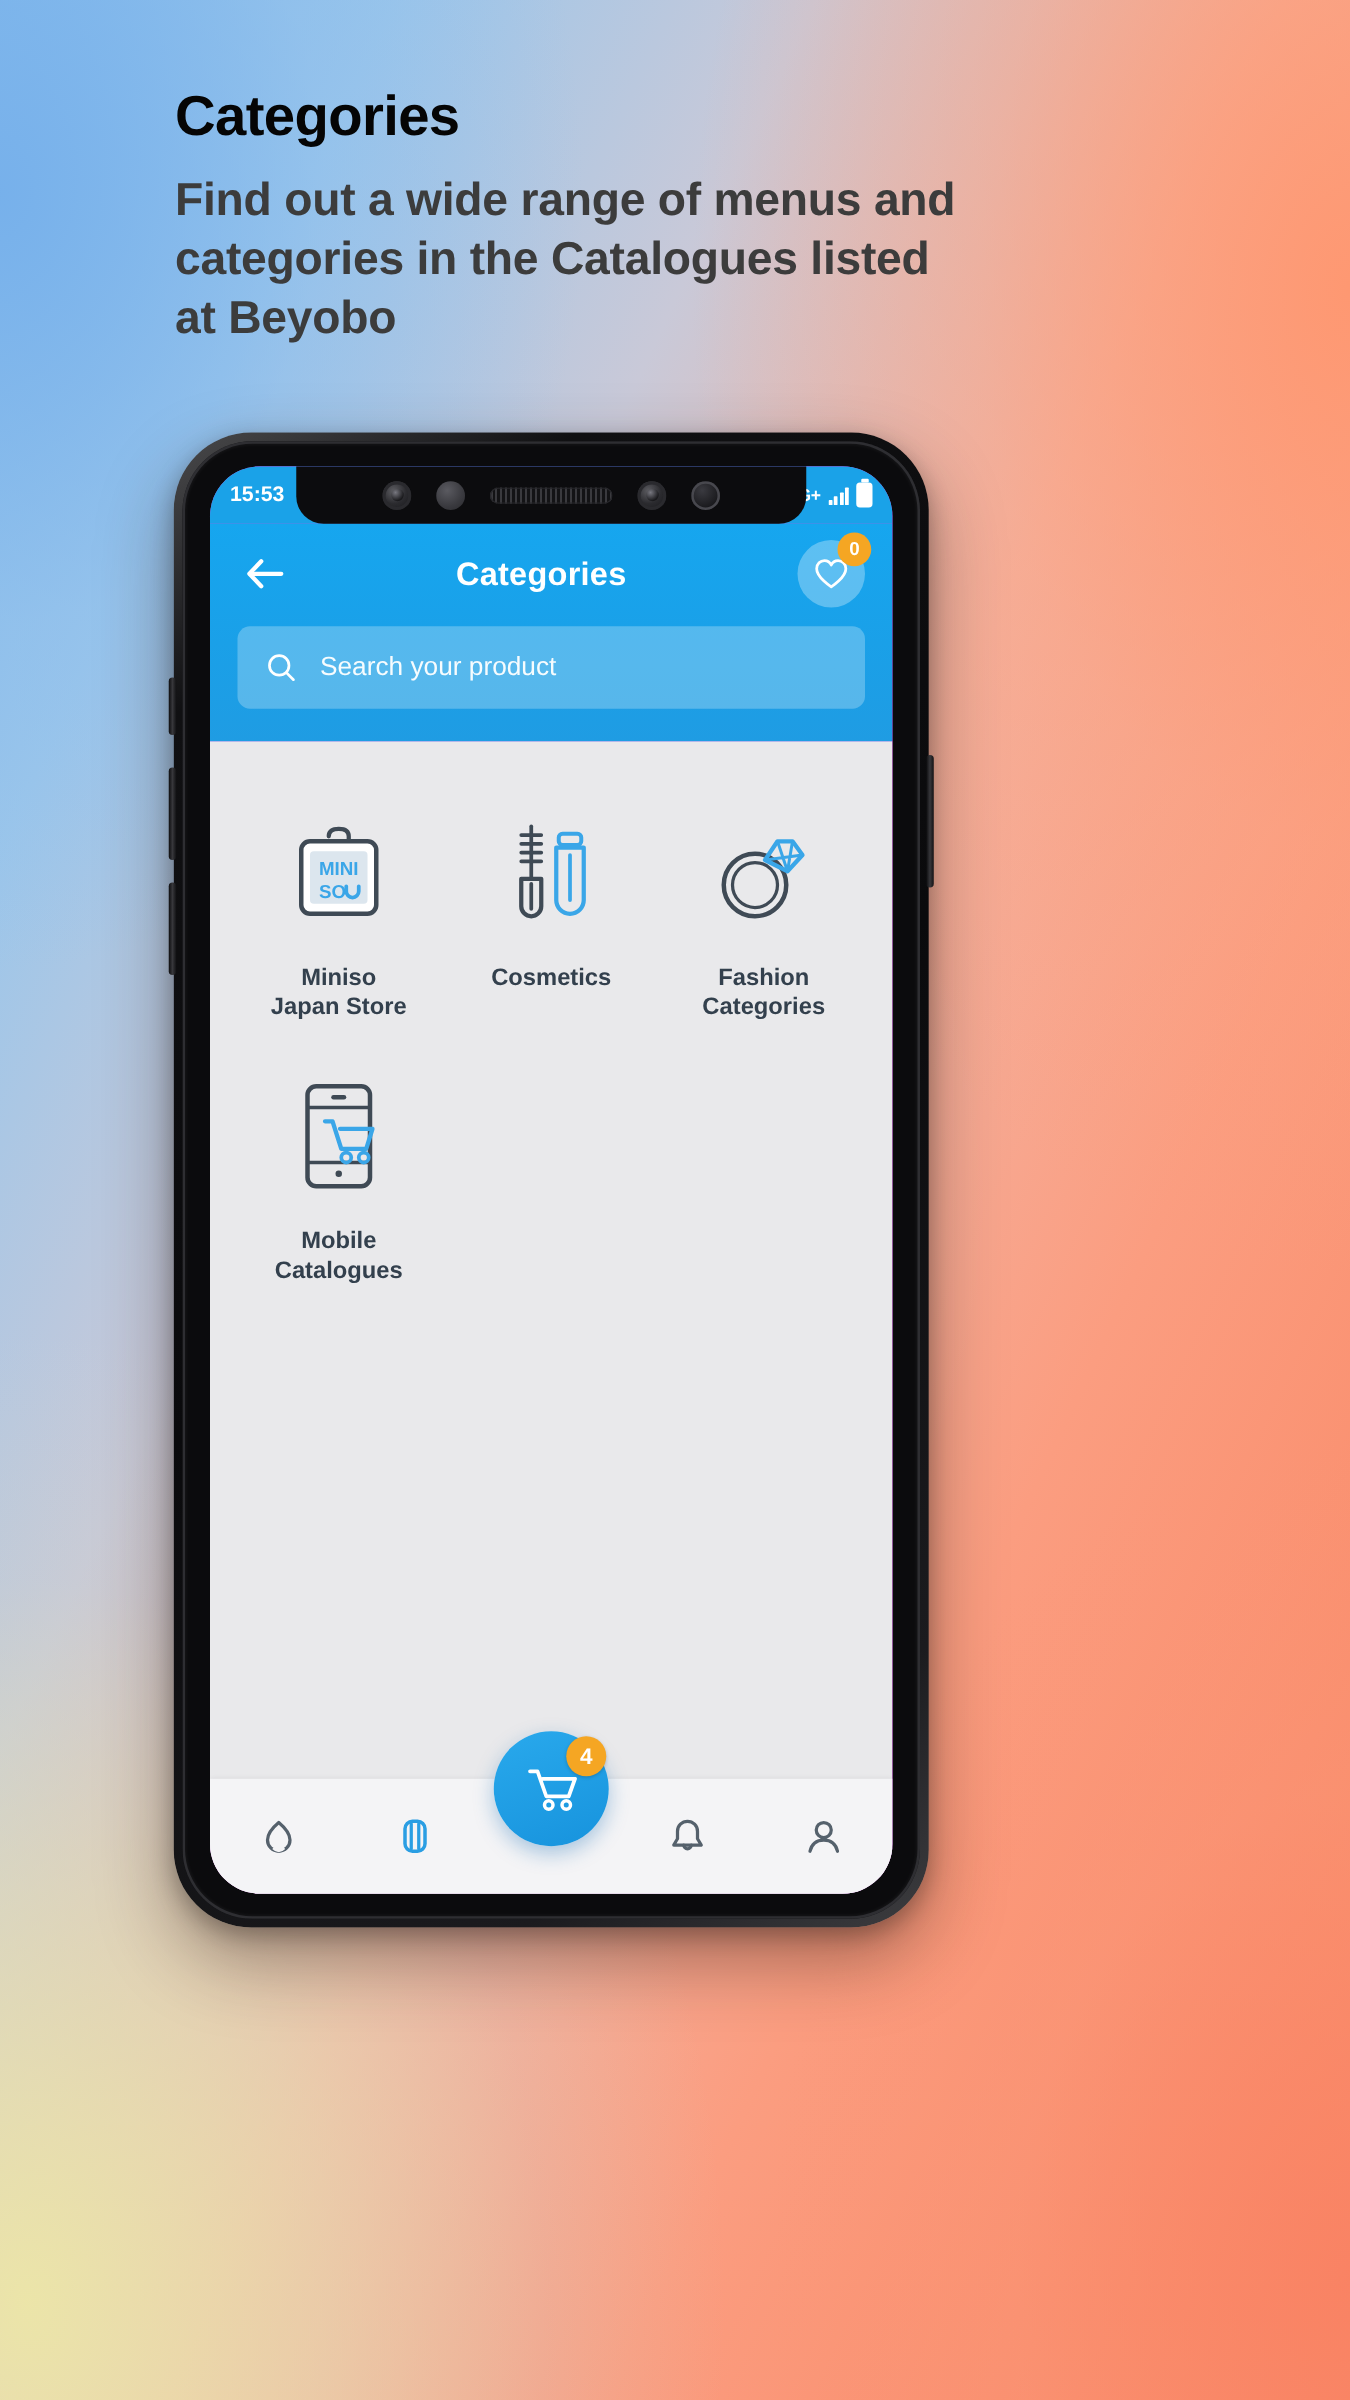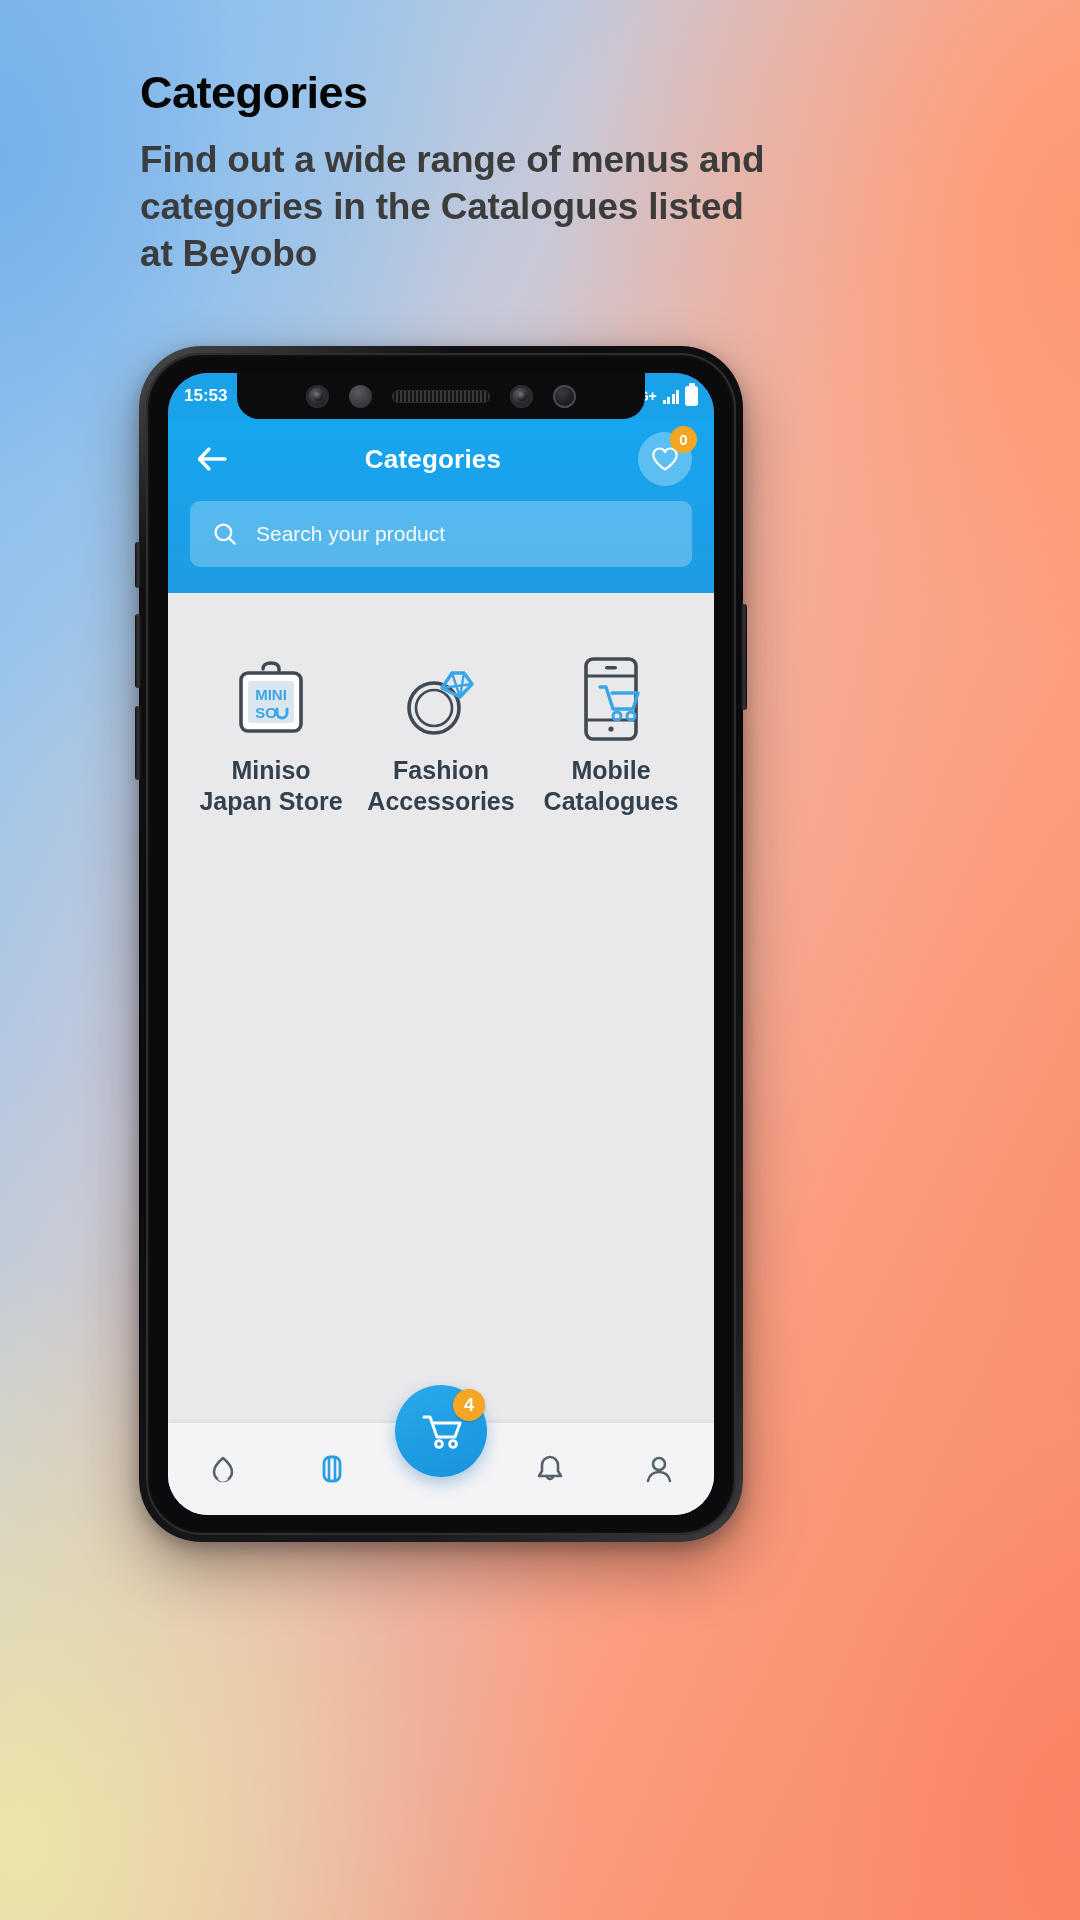--- a/index.html
+++ b/index.html
@@ -185,22 +185,22 @@
   #category-grid {
     display: grid; grid-template-columns: repeat(3, 1fr);
     row-gap: 46px;
   }
   .cat-item {
     display: flex; flex-direction: column; align-items: center;
     cursor: pointer;
   }
   .cat-icon { height: 92px; display:flex; align-items:center; justify-content:center; }
   .cat-label {
-    margin-top: 10px; text-align: center;
-    font-size: 25px; font-weight: bold; color: #33404d;
+    margin-top: 26px; text-align: center;
+    font-size: 19px; font-weight: bold; color: #33404d;
     line-height: 1.22; white-space: pre-line;
   }
 
   
   #bottom-nav {
     position: absolute; left: 0; right: 0; bottom: 0;
     height: 92px; background: #f4f4f6;
     display: flex; align-items: center;
     box-shadow: 0 -1px 4px rgba(0,0,0,0.07);
     z-index: 20;
@@ -334,32 +334,46 @@
                 <rect x="17" y="25" width="46" height="42" rx="3" fill="#dce6ee"></rect>
                 <text x="40" y="44" text-anchor="middle" fill="#3aa6e8" font-family="Liberation Sans, sans-serif" font-size="15" font-weight="bold">MINI</text>
                 <text x="35" y="62" text-anchor="middle" fill="#3aa6e8" font-family="Liberation Sans, sans-serif" font-size="15" font-weight="bold">SO</text>
                 <path d="M46 53 v4 a5 5 0 0 0 10 0 v-4" fill="none" stroke="#3aa6e8" stroke-width="3" stroke-linecap="round"></path>
               </svg>
             </div>
             <div class="cat-label">Miniso
 Japan Store</div>
           </div>
 
+          <div class="cat-item">
+            <div class="cat-icon">
+              <svg width="82" height="88" viewBox="0 0 82 88">
+                <path d="M25 6 v40" stroke="#3f4a55" stroke-width="3" stroke-linecap="round"></path>
+                <path d="M17 13 H33 M17 20 H33 M17 27 H33 M17 34 H33" stroke="#3f4a55" stroke-width="3" stroke-linecap="round"></path>
+                <path d="M17 48 h16 v22 a8 8 0 0 1 -16 0 z" fill="none" stroke="#3f4a55" stroke-width="3.4" stroke-linejoin="round"></path>
+                <path d="M25 52 v20" stroke="#3f4a55" stroke-width="3" stroke-linecap="round"></path>
+                <rect x="47" y="12" width="18" height="9" rx="3" fill="none" stroke="#3aa6e8" stroke-width="3.2"></rect>
+                <path d="M45 23 h22 v42 a11 11 0 0 1 -22 0 z" fill="none" stroke="#3aa6e8" stroke-width="3.4" stroke-linejoin="round"></path>
+                <path d="M56 29 v36" stroke="#3aa6e8" stroke-width="3" stroke-linecap="round"></path>
+              </svg>
+            </div>
+            <div class="cat-label">Cosmetics</div>
+          </div>
 
           <div class="cat-item">
             <div class="cat-icon">
               <svg width="86" height="86" viewBox="0 0 86 86">
                 <circle cx="36" cy="52" r="25" fill="none" stroke="#3f4a55" stroke-width="3.6"></circle>
                 <circle cx="36" cy="52" r="18" fill="none" stroke="#3f4a55" stroke-width="2.6"></circle>
                 <path d="M44 32 L54 17 L66 17 L74 28 L62 41 Z" fill="none" stroke="#3aa6e8" stroke-width="3.4" stroke-linejoin="round"></path>
                 <path d="M54 17 L62 41 M66 17 L62 41 M44 32 L74 28" fill="none" stroke="#3aa6e8" stroke-width="2.4"></path>
               </svg>
             </div>
             <div class="cat-label">Fashion
-Accessories</div>
+Categories</div>
           </div>
 
           <div class="cat-item">
             <div class="cat-icon">
               <svg width="82" height="90" viewBox="0 0 82 90">
                 <rect x="16" y="5" width="50" height="80" rx="7" fill="none" stroke="#3f4a55" stroke-width="3.6"></rect>
                 <path d="M16 22 H66 M16 66 H66" stroke="#3f4a55" stroke-width="2.8"></path>
                 <rect x="35" y="12" width="12" height="3.5" rx="1.8" fill="#3f4a55"></rect>
                 <circle cx="41" cy="75" r="2.6" fill="#3f4a55"></circle>
                 <path d="M30 33 h6 l7 22 h20 l5 -16 h-26" fill="none" stroke="#3aa6e8" stroke-width="3.4" stroke-linecap="round" stroke-linejoin="round"></path>

